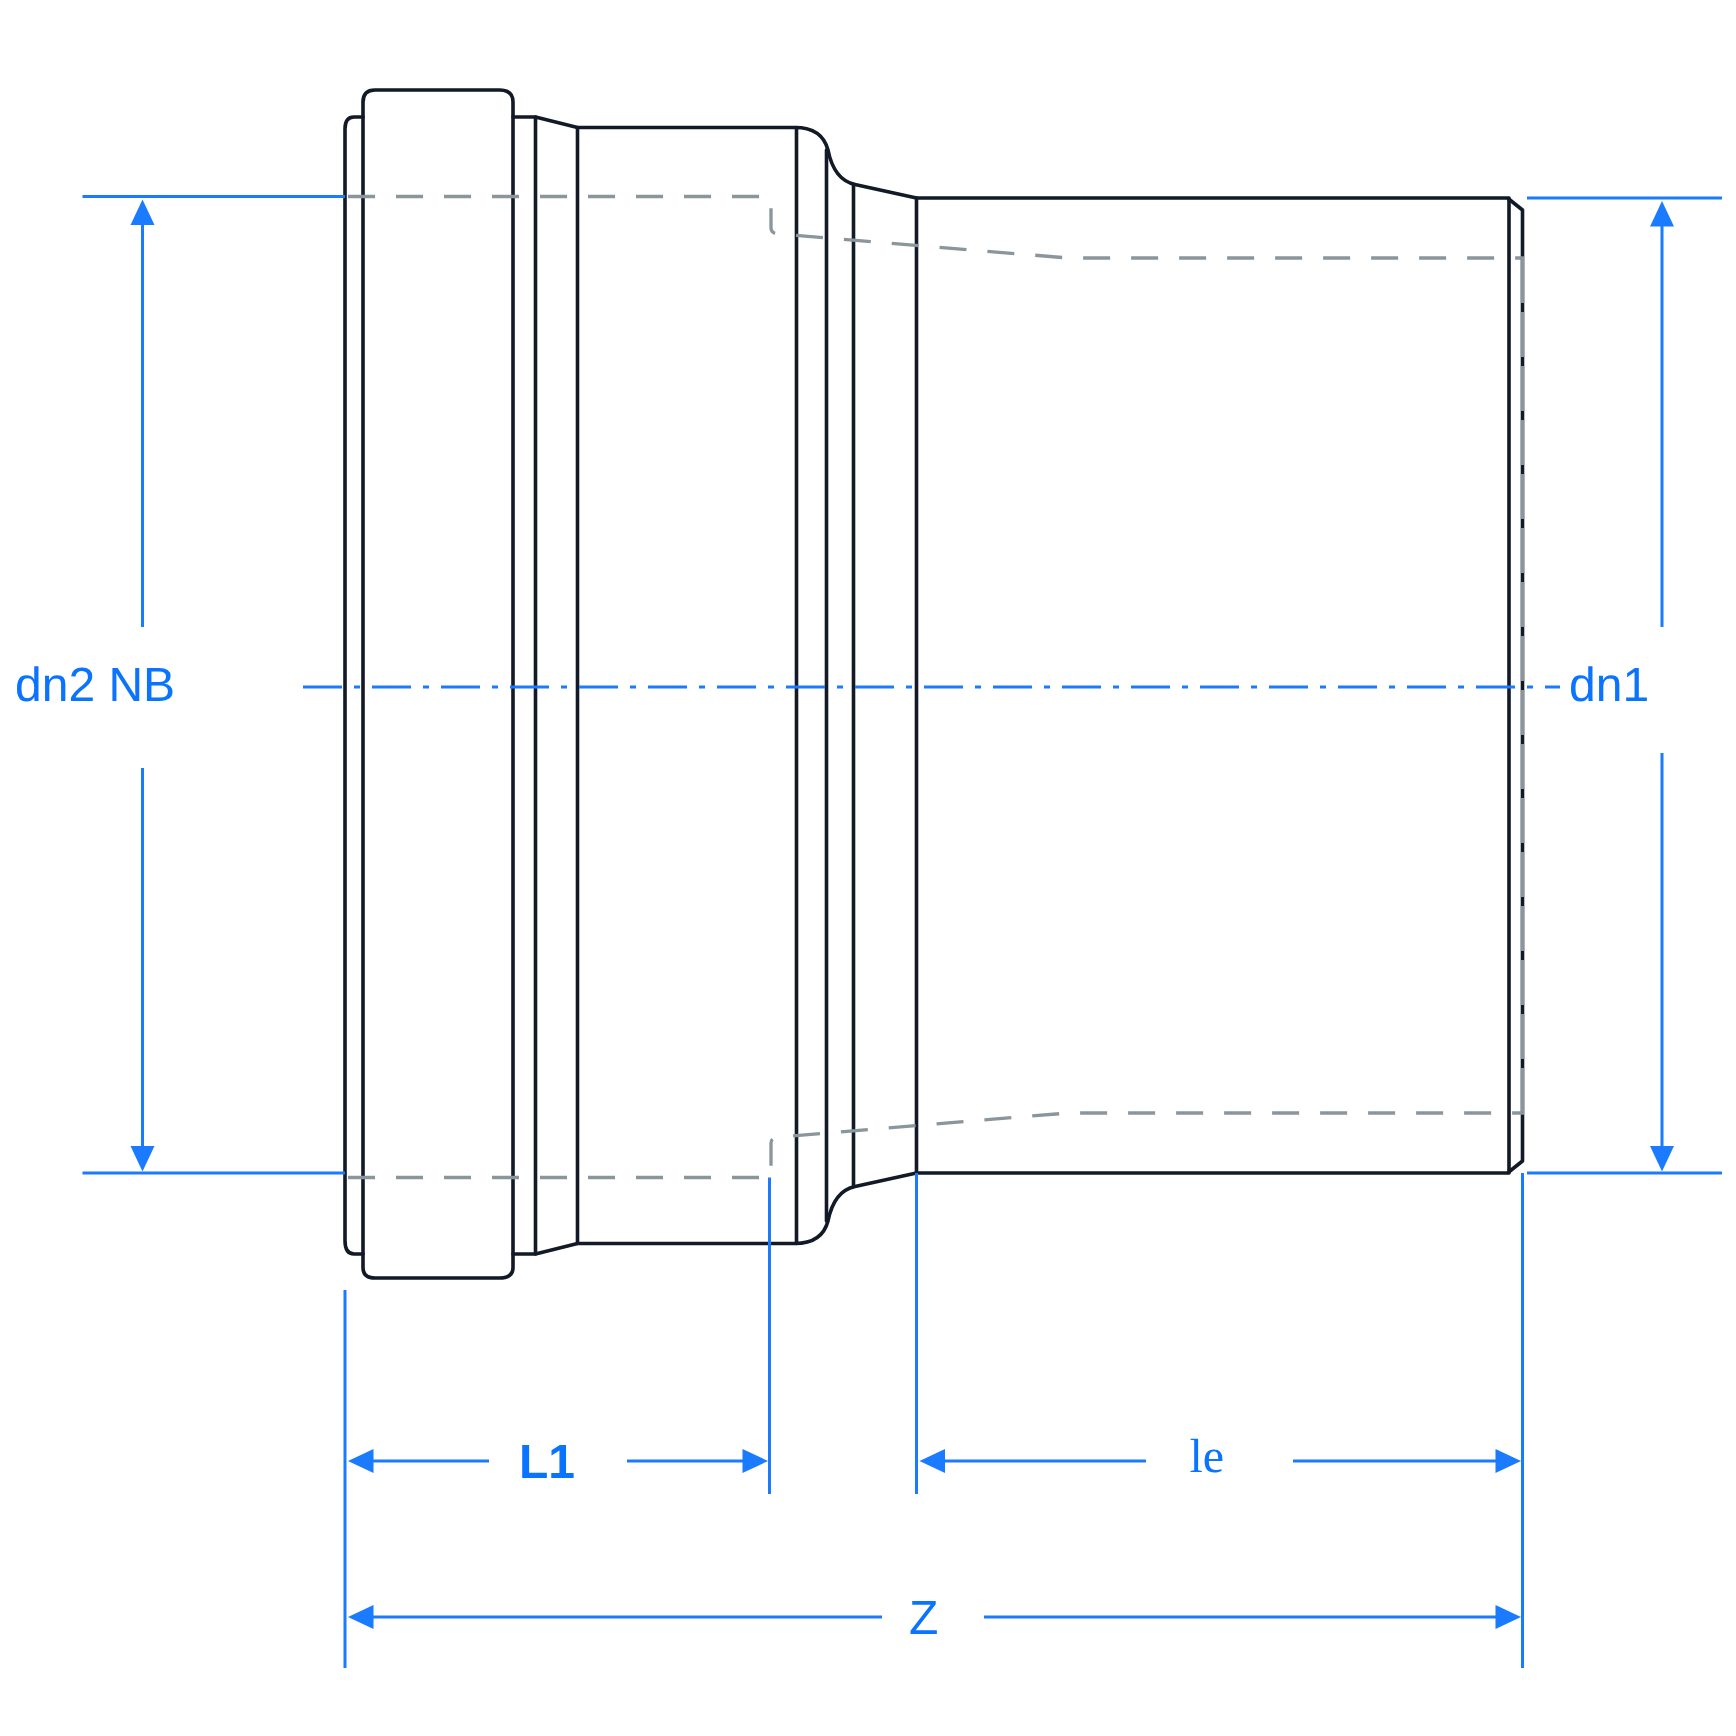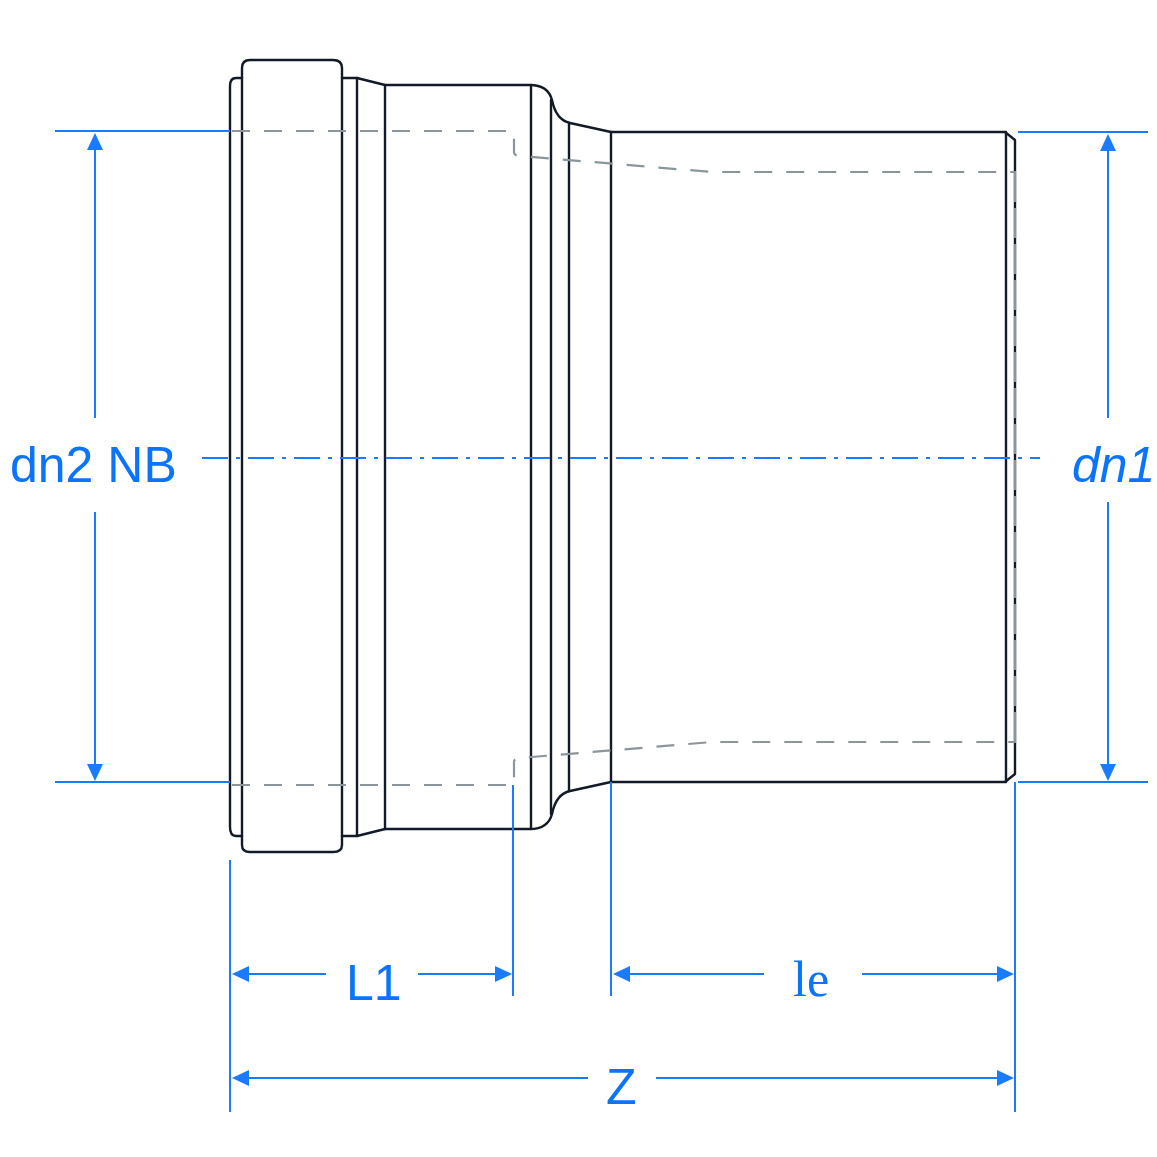--- a/index.html
+++ b/index.html
@@ -3,21 +3,21 @@
   <meta charset="utf-8">
   <style>
     html, body { margin: 0; padding: 0; background: #ffffff; }
     #canvas { position: relative; width: 1157px; height: 1157px; background: #ffffff; overflow: hidden; }
     svg { position: absolute; left: 0; top: 0; }
     .outline { fill: none; stroke: #111a26; stroke-width: 2.4; stroke-linejoin: round; stroke-linecap: round; }
     .hidden { fill: none; stroke: #8a959c; stroke-width: 2.2; stroke-dasharray: 18 14; }
     .dim { fill: none; stroke: #1a7bff; stroke-width: 2; }
     .center { fill: none; stroke: #1a7bff; stroke-width: 2; stroke-dasharray: 26 8 4 8; }
     .arrow { fill: #1a7bff; stroke: none; }
-    .label { position: absolute; color: #0a74ff; font-family: "Liberation Sans", sans-serif; font-size: 50px; line-height: 1; white-space: nowrap; }
+    .label { position: absolute; color: #0a74ff; font-family: "Liberation Sans", sans-serif; font-size: 32px; line-height: 1; white-space: nowrap; }
   </style>
 </head>
 <body>
 
 <div id="canvas">
   <svg width="1157" height="1157" viewBox="0 0 1157 1157">
 
     <g>
 
       <path class="outline" d="M242 78 L236 78 Q230 78 230 86 L230 827 Q230 836 236 836 L242 836"></path>
@@ -84,17 +84,17 @@
 
     <g>
       <line class="dim" x1="236" y1="1078" x2="588" y2="1078"></line>
       <line class="dim" x1="656" y1="1078" x2="1008" y2="1078"></line>
       <polygon class="arrow" points="232,1078 249,1070 249,1086"></polygon>
       <polygon class="arrow" points="1014,1078 997,1070 997,1086"></polygon>
     </g>
   </svg>
 
   <div class="label" style="left:10px; top:440px;">dn2 NB</div>
-  <div class="label" style="left:1072px; top:440px;font-style:italic;">dn1</div>
-  <div class="label" style="left:346px; top:958px;">L1</div>
+  <div class="label" style="left:1046px; top:440px;">dn1</div>
+  <div class="label" style="left:346px; top:958px;font-weight:bold;">L1</div>
   <div class="label" style="left:793px; top:954px;font-family:Liberation Serif, serif;">le</div>
   <div class="label" style="left:606px; top:1062px;">Z</div>
 </div>
 
 </body></html>

